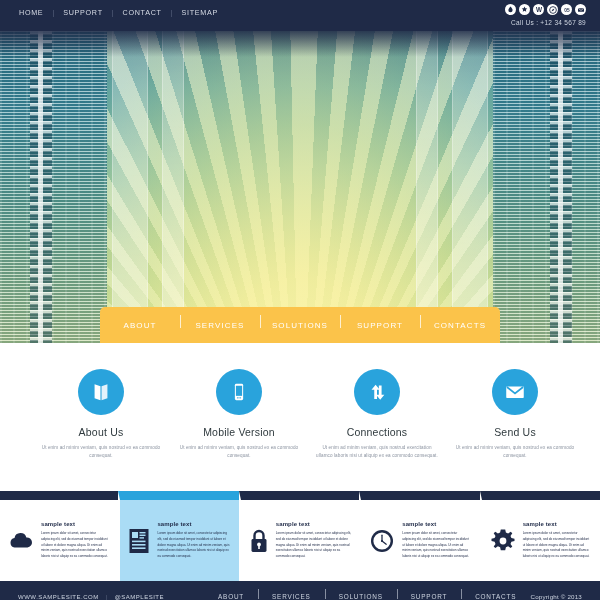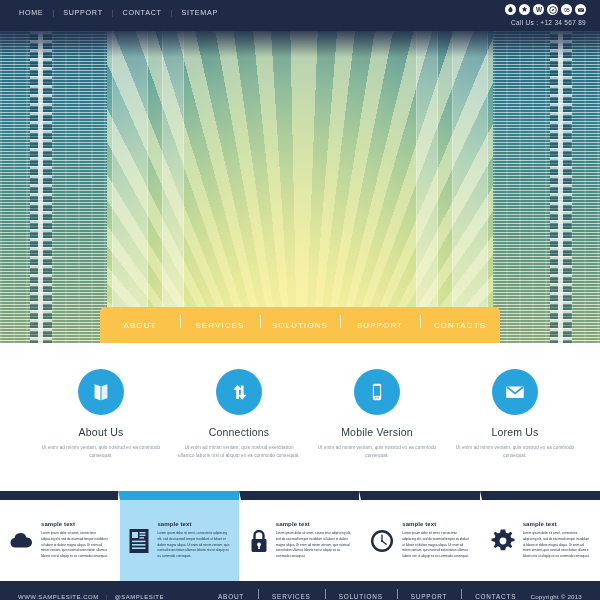--- a/index.html
+++ b/index.html
@@ -349,51 +349,51 @@
           <path d="M12.6 5.6 L19 3.5 L19 18.9 L12.6 21 Z" fill="#e3f2fb"></path>
         </svg>
       </div>
       <div class="feat-title">About Us</div>
       <div class="feat-body">Ut enim ad minim veniam, quis nostrud ex ea commodo consequat.</div>
     </div>
 
     <div class="feat">
       <div class="feat-circle">
         <svg width="22" height="22" viewBox="0 0 24 24">
-          <path d="M9 4 L9 14 L6 14 L10.5 19.5 L15 14 L12 14 L12 4 Z" fill="#ffffff" transform="rotate(180 10.5 11.75)"></path>
-          <path d="M14 5 L14 15 L11 15 L15.5 20.5 L20 15 L17 15 L17 5 Z" fill="#ffffff"></path>
-        </svg>
-      </div>
-      <div class="feat-title">Connections</div>
-      <div class="feat-body">Ut enim ad minim veniam, quis nostrud exercitation ullamco laboris nisi ut aliquip ex ea commodo consequat.</div>
-    </div>
-
-    <div class="feat">
-      <div class="feat-circle">
-        <svg width="22" height="22" viewBox="0 0 24 24">
           <rect x="7.5" y="3" width="9" height="18" rx="1.6" fill="#ffffff"></rect>
           <rect x="8.6" y="5.2" width="6.8" height="11" fill="#29a3dc"></rect>
           <circle cx="10.4" cy="18.4" r="0.7" fill="#29a3dc"></circle>
           <circle cx="12" cy="18.4" r="0.7" fill="#29a3dc"></circle>
           <circle cx="13.6" cy="18.4" r="0.7" fill="#29a3dc"></circle>
         </svg>
       </div>
       <div class="feat-title">Mobile Version</div>
       <div class="feat-body">Ut enim ad minim veniam, quis nostrud ex ea commodo consequat.</div>
     </div>
 
+    <div class="feat">
+      <div class="feat-circle">
+        <svg width="22" height="22" viewBox="0 0 24 24">
+          <path d="M9 4 L9 14 L6 14 L10.5 19.5 L15 14 L12 14 L12 4 Z" fill="#ffffff" transform="rotate(180 10.5 11.75)"></path>
+          <path d="M14 5 L14 15 L11 15 L15.5 20.5 L20 15 L17 15 L17 5 Z" fill="#ffffff"></path>
+        </svg>
+      </div>
+      <div class="feat-title">Connections</div>
+      <div class="feat-body">Ut enim ad minim veniam, quis nostrud exercitation ullamco laboris nisi ut aliquip ex ea commodo consequat.</div>
+    </div>
+
 
     <div class="feat">
       <div class="feat-circle">
         <svg width="24" height="24" viewBox="0 0 26 26">
           <rect x="3.5" y="7" width="19" height="12.5" rx="0.8" fill="#ffffff"></rect>
           <path d="M4.2 7.6 L13 14.6 L21.8 7.6" fill="none" stroke="#29a3dc" stroke-width="1.9"></path>
         </svg>
       </div>
-      <div class="feat-title">Lorem Us</div>
+      <div class="feat-title">Send Us</div>
       <div class="feat-body">Ut enim ad minim veniam, quis nostrud ex ea commodo consequat.</div>
     </div>
 
   </section>
 
   <section class="panels">
 
     <div class="panel">
       <div class="panel-icon">
         <svg width="26" height="20" viewBox="0 0 32 22">

